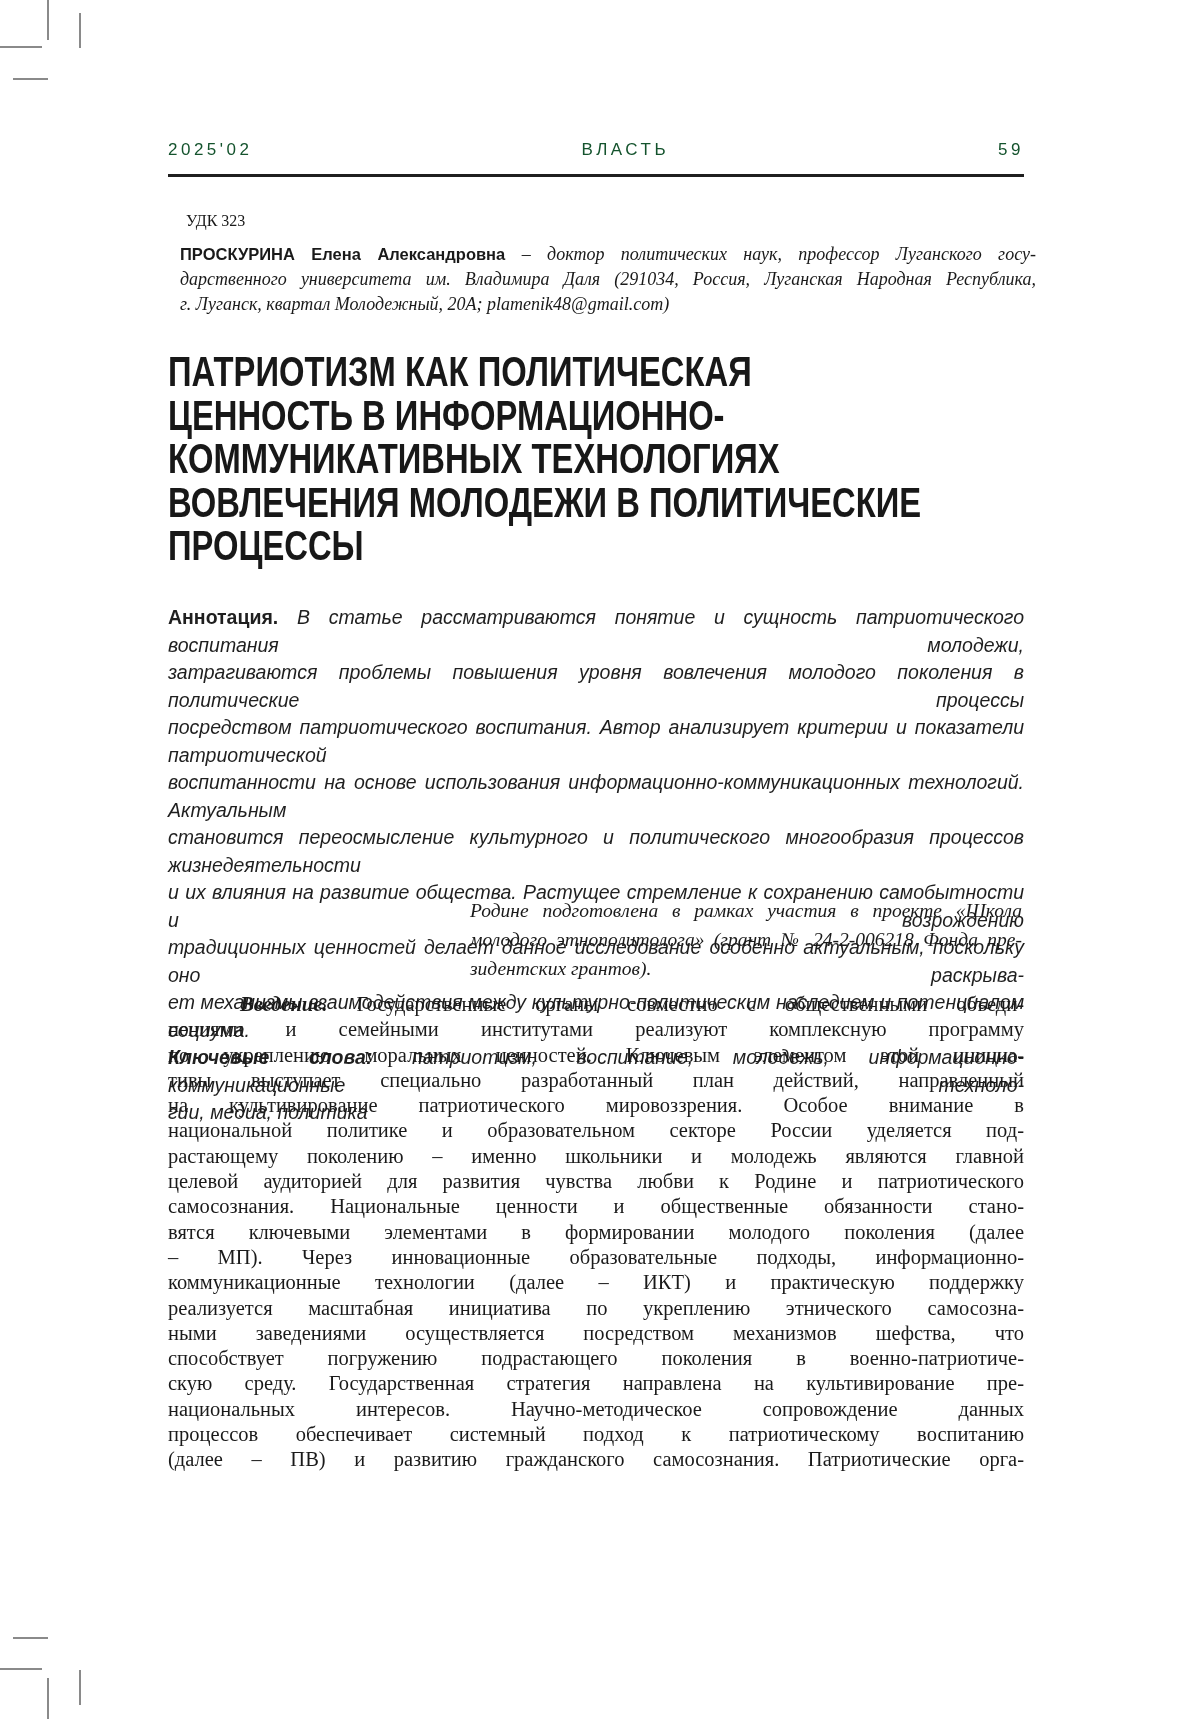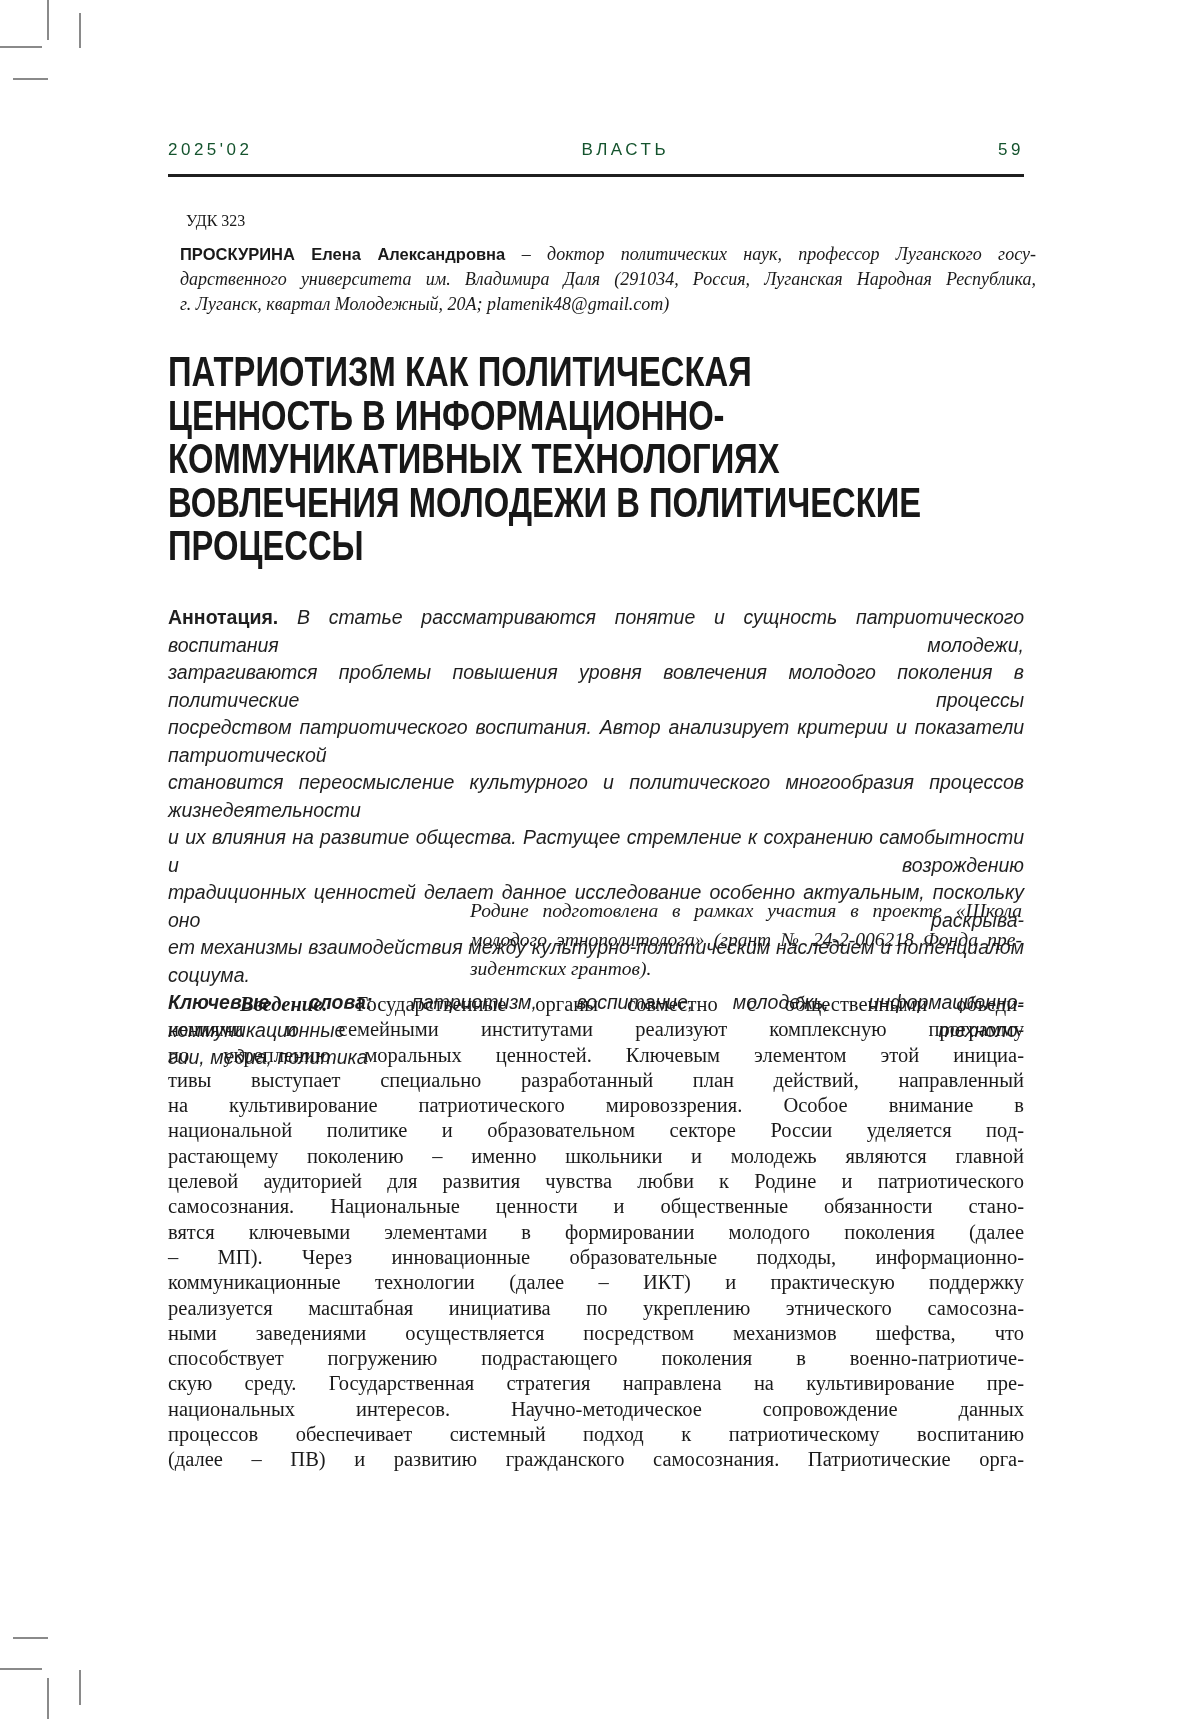--- a/index.html
+++ b/index.html
@@ -107,20 +107,21 @@
     <div class="title-line">КОММУНИКАТИВНЫХ ТЕХНОЛОГИЯХ</div>
     <div class="title-line">ВОВЛЕЧЕНИЯ МОЛОДЕЖИ В ПОЛИТИЧЕСКИЕ</div>
     <div class="title-line">ПРОЦЕССЫ</div>
   </div>
 
 <div class="abs abstract">
   <div class="jl"><span class="ann-label">Аннотация.</span><span> В статье рассматриваются понятие и сущность патриотического воспитания молодежи,</span></div>
   <div>
       <div class="jl">затрагиваются проблемы повышения уровня вовлечения молодого поколения в политические процессы</div>
       <div class="jl">посредством патриотического воспитания. Автор анализирует критерии и показатели патриотической</div>
+      <div class="jl">воспитанности на основе использования информационно-коммуникационных технологий. Актуальным</div>
       <div class="jl">становится переосмысление культурного и политического многообразия процессов жизнедеятельности</div>
       <div class="jl">и их влияния на развитие общества. Растущее стремление к сохранению самобытности и возрождению</div>
       <div class="jl">традиционных ценностей делает данное исследование особенно актуальным, поскольку оно раскрыва-</div>
     </div>
   <div class="ll">ет механизмы взаимодействия между культурно-политическим наследием и потенциалом социума.</div>
   <div class="jl"><span class="kw-label">Ключевые слова:</span><span> патриотизм, воспитание, молодежь, информационно-коммуникационные техноло-</span></div>
   <div class="ll">гии, медиа, политика</div>
 </div>
 
 <div class="abs grant">

